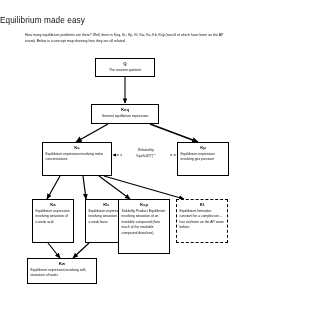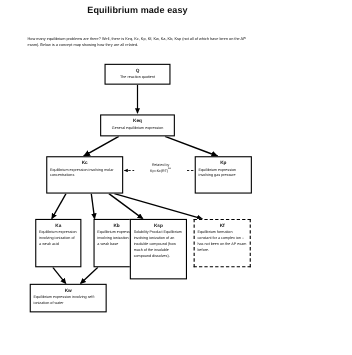--- a/index.html
+++ b/index.html
@@ -24,25 +24,24 @@
     position: absolute;
     left: 0;
     top: 0;
     width: 250px;
     height: 323px;
     pointer-events: none;
   }
   .title {
     position: absolute;
     left: 0;
-    top: 5px;
+    top: 16px;
     width: 250px;
-    text-align: center;
     font-size: 8.2px;
-    font-weight: bold;
+    font-weight: normal;
     letter-spacing: 0.1px;
   }
   .intro {
     position: absolute;
     left: 25px;
     top: 32px;
     width: 202px;
     font-size: 3.5px;
     line-height: 1.75;
     text-align: left;

